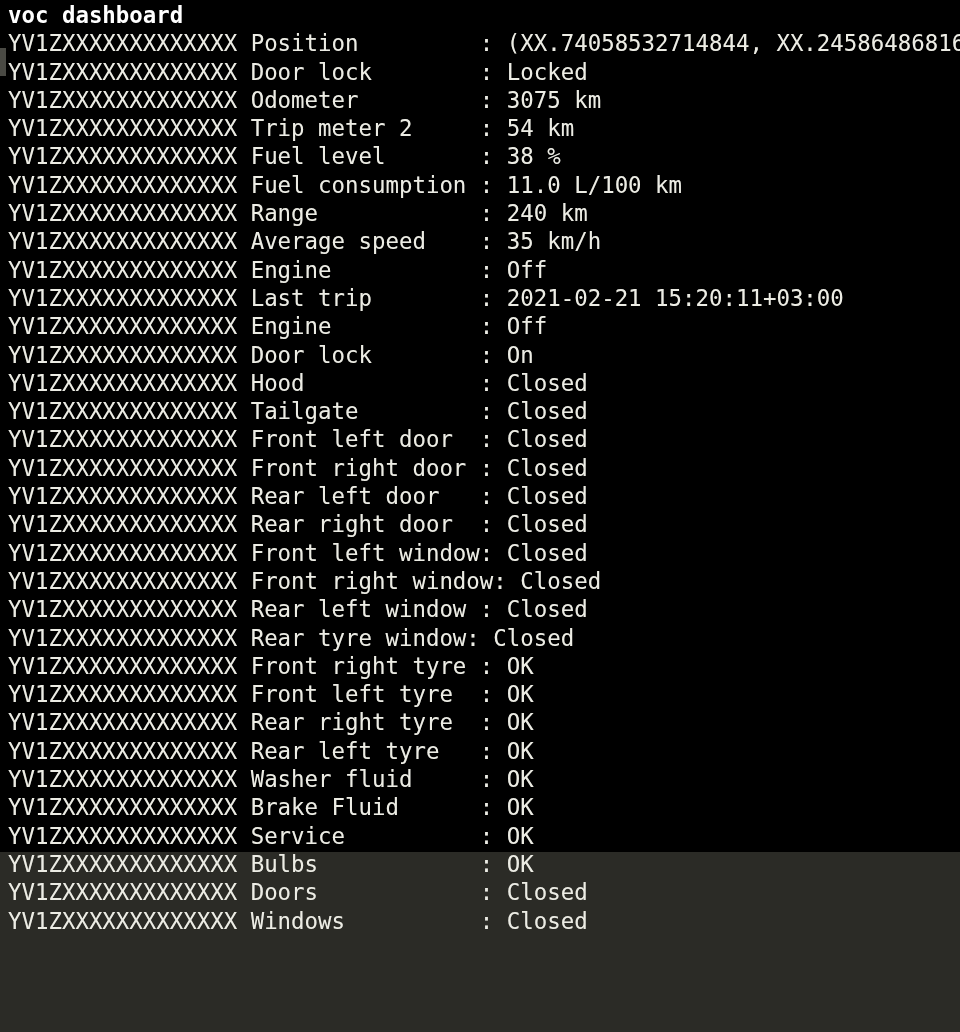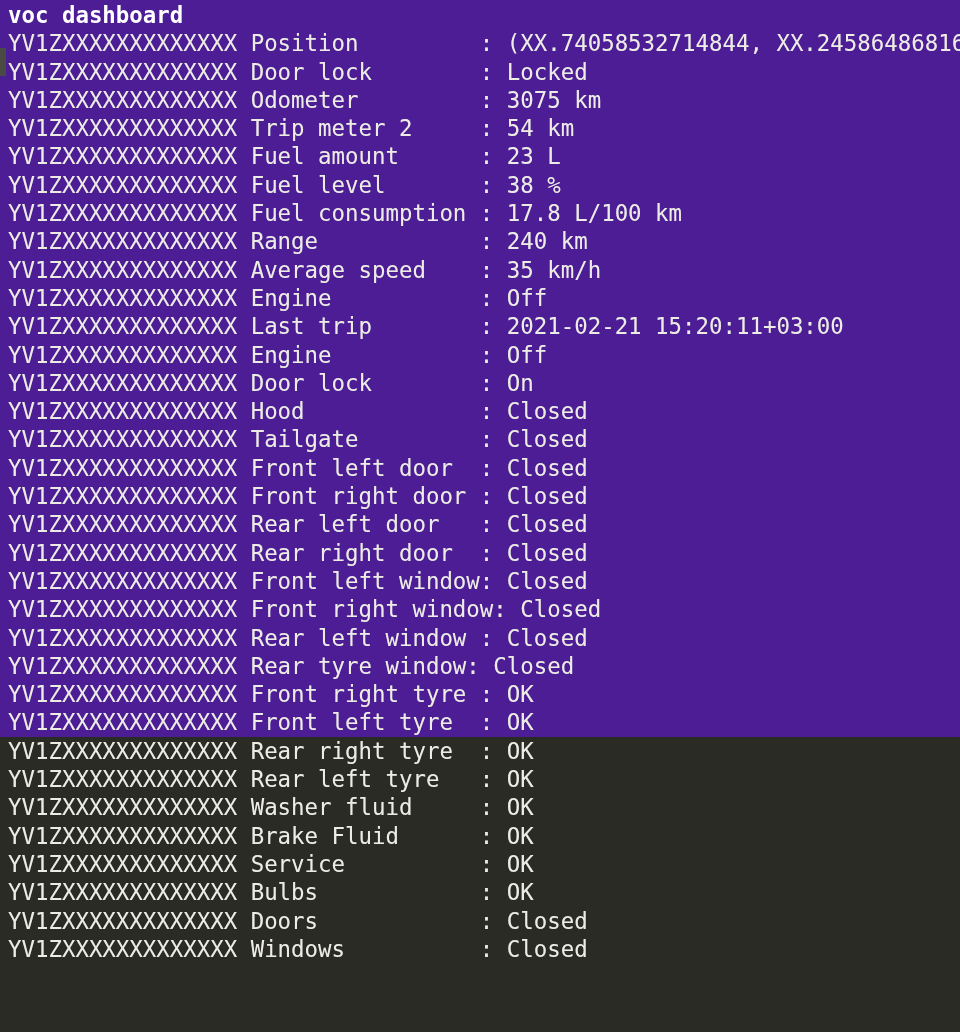--- a/index.html
+++ b/index.html
@@ -9,22 +9,22 @@
   }
   body {
     width: 960px;
     height: 1032px;
     overflow: hidden;
     font-family: "DejaVu Sans Mono", "Liberation Mono", monospace;
   }
   #terminal {
     position: relative;
     width: 960px;
-    height: 737px;
-    background: #4c1d95;
+    height: 852px;
+    background: #000000;
     box-sizing: border-box;
     padding: 1px 0 0 8px;
   }
   .scroll-thumb {
     position: absolute;
     left: 0;
     top: 48px;
     width: 6px;
     height: 28px;
     background: #4a4a44;
@@ -62,23 +62,22 @@
 
   <div class="scroll-thumb"></div>
 
   <div class="title-line">voc dashboard</div>
 
   <div id="output">
       <div class="line"><span class="vin">YV1ZXXXXXXXXXXXXX</span> <span class="label">Position         </span>: <span class="value">(XX.74058532714844, XX.245864868164062,</span></div>
       <div class="line"><span class="vin">YV1ZXXXXXXXXXXXXX</span> <span class="label">Door lock        </span>: <span class="value">Locked</span></div>
       <div class="line"><span class="vin">YV1ZXXXXXXXXXXXXX</span> <span class="label">Odometer         </span>: <span class="value">3075 km</span></div>
       <div class="line"><span class="vin">YV1ZXXXXXXXXXXXXX</span> <span class="label">Trip meter 2     </span>: <span class="value">54 km</span></div>
-      <div class="line"><span class="vin">YV1ZXXXXXXXXXXXXX</span> <span class="label">Fuel amount      </span>: <span class="value">23 L</span></div>
       <div class="line"><span class="vin">YV1ZXXXXXXXXXXXXX</span> <span class="label">Fuel level       </span>: <span class="value">38 %</span></div>
-      <div class="line"><span class="vin">YV1ZXXXXXXXXXXXXX</span> <span class="label">Fuel consumption </span>: <span class="value">17.8 L/100 km</span></div>
+      <div class="line"><span class="vin">YV1ZXXXXXXXXXXXXX</span> <span class="label">Fuel consumption </span>: <span class="value">11.0 L/100 km</span></div>
       <div class="line"><span class="vin">YV1ZXXXXXXXXXXXXX</span> <span class="label">Range            </span>: <span class="value">240 km</span></div>
       <div class="line"><span class="vin">YV1ZXXXXXXXXXXXXX</span> <span class="label">Average speed    </span>: <span class="value">35 km/h</span></div>
       <div class="line"><span class="vin">YV1ZXXXXXXXXXXXXX</span> <span class="label">Engine           </span>: <span class="value">Off</span></div>
       <div class="line"><span class="vin">YV1ZXXXXXXXXXXXXX</span> <span class="label">Last trip        </span>: <span class="value">2021-02-21 15:20:11+03:00</span></div>
       <div class="line"><span class="vin">YV1ZXXXXXXXXXXXXX</span> <span class="label">Engine           </span>: <span class="value">Off</span></div>
       <div class="line"><span class="vin">YV1ZXXXXXXXXXXXXX</span> <span class="label">Door lock        </span>: <span class="value">On</span></div>
       <div class="line"><span class="vin">YV1ZXXXXXXXXXXXXX</span> <span class="label">Hood             </span>: <span class="value">Closed</span></div>
       <div class="line"><span class="vin">YV1ZXXXXXXXXXXXXX</span> <span class="label">Tailgate         </span>: <span class="value">Closed</span></div>
       <div class="line"><span class="vin">YV1ZXXXXXXXXXXXXX</span> <span class="label">Front left door  </span>: <span class="value">Closed</span></div>
       <div class="line"><span class="vin">YV1ZXXXXXXXXXXXXX</span> <span class="label">Front right door </span>: <span class="value">Closed</span></div>

